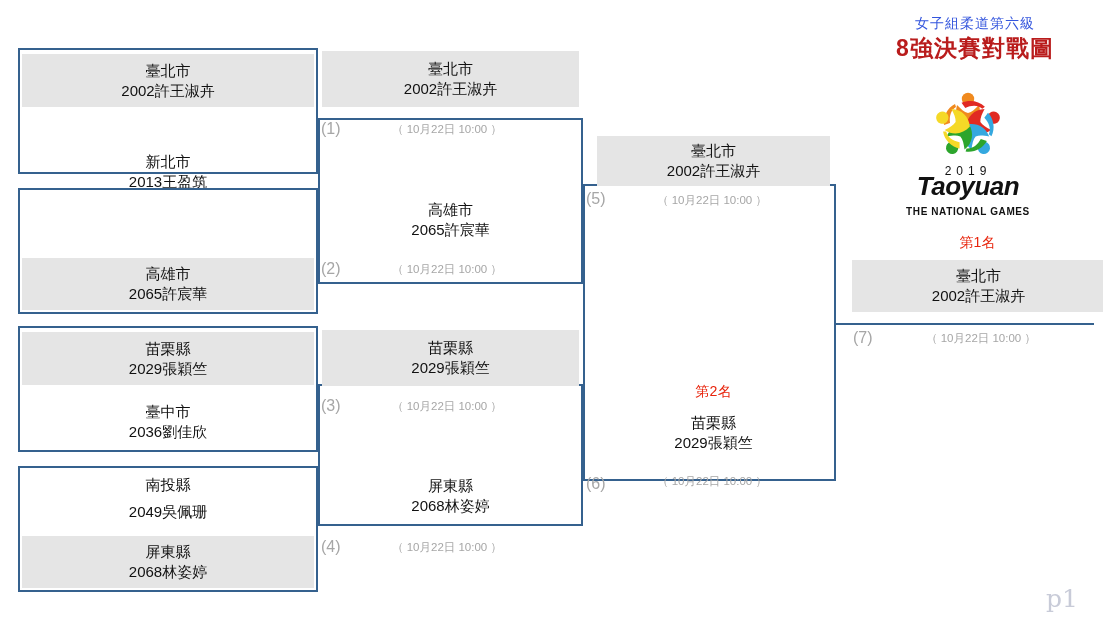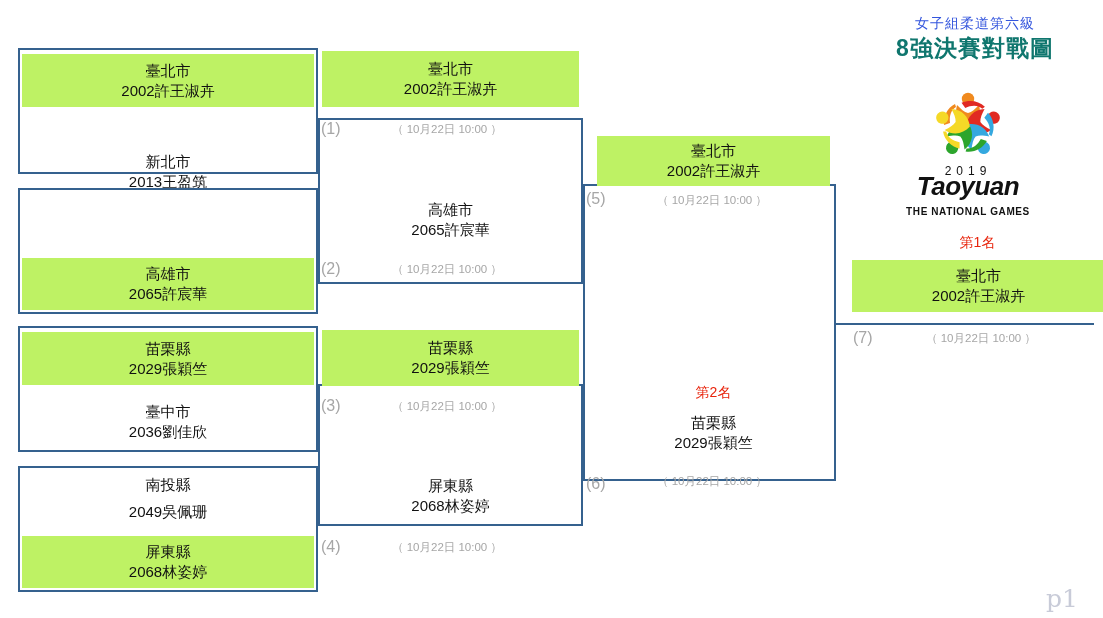--- a/index.html
+++ b/index.html
@@ -18,21 +18,21 @@
     border:2px solid #35618E;
   }
   .name{
     position:absolute;
     box-sizing:border-box;
     display:flex;flex-direction:column;
     align-items:center;justify-content:center;
     font-size:15px;color:#111;line-height:1.32;
     text-align:center;white-space:nowrap;
   }
-  .name.fill{background:#bef264;}
+  .name.fill{background:#e5e5e5;}
   .name .ln{display:block;}
 
   .mtag{
     position:absolute;
     font-size:16px;color:#A6A6A6;
     line-height:1;
   }
   .mdate{
     position:absolute;
     font-size:11.5px;color:#A6A6A6;
@@ -44,21 +44,21 @@
     text-align:center;white-space:nowrap;line-height:1;
   }
 
   
   .hdr{position:absolute;left:855px;top:8px;width:240px;text-align:center;}
   .hdr .sub{
     font-size:14px;color:#3355DD;letter-spacing:1px;
     line-height:1;margin-bottom:7px;
   }
   .hdr .ttl{
-    font-size:23px;color:#0f766e;font-weight:bold;
+    font-size:23px;color:#b91c1c;font-weight:bold;
     letter-spacing:1px;line-height:1;
   }
 
   
   .logo{position:absolute;left:893px;top:78px;width:150px;text-align:center;}
   .logo svg{display:block;margin:0 auto;}
   .logo .yr{
     font-size:12px;letter-spacing:5px;color:#111;
     line-height:1;margin-top:1px;
   }
@@ -183,21 +183,21 @@
   <div class="name" style="left:322px;top:460px;width:257px;height:56px;">
     <span class="ln">屏東縣</span>
     <span class="ln">2068林姿婷</span>
   </div>
 
   <div class="box" style="left:583px;top:176px;width:253px;height:297px;"></div>
   <div class="name fill" style="left:597px;top:128px;width:233px;height:50px;">
     <span class="ln">臺北市</span>
     <span class="ln">2002許王淑卉</span>
   </div>
-  <div class="rank" style="left:597px;top:377px;width:233px;">第2名</div>
+  <div class="rank" style="left:597px;top:377px;width:233px;font-family:Liberation Mono, monospace;">第2名</div>
   <div class="name" style="left:597px;top:400px;width:233px;height:50px;">
     <span class="ln">苗栗縣</span>
     <span class="ln">2029張穎竺</span>
   </div>
 
   <div class="box" style="left:836px;top:315px;width:258px;height:1px;border-left:2px solid #35618E;border-top:2px solid #35618E;border-right:none;border-bottom:none;height:2px;"></div>
   <div class="rank" style="left:850px;top:227px;width:255px;">第1名</div>
   <div class="name fill" style="left:852px;top:252px;width:253px;height:52px;">
     <span class="ln">臺北市</span>
     <span class="ln">2002許王淑卉</span>

